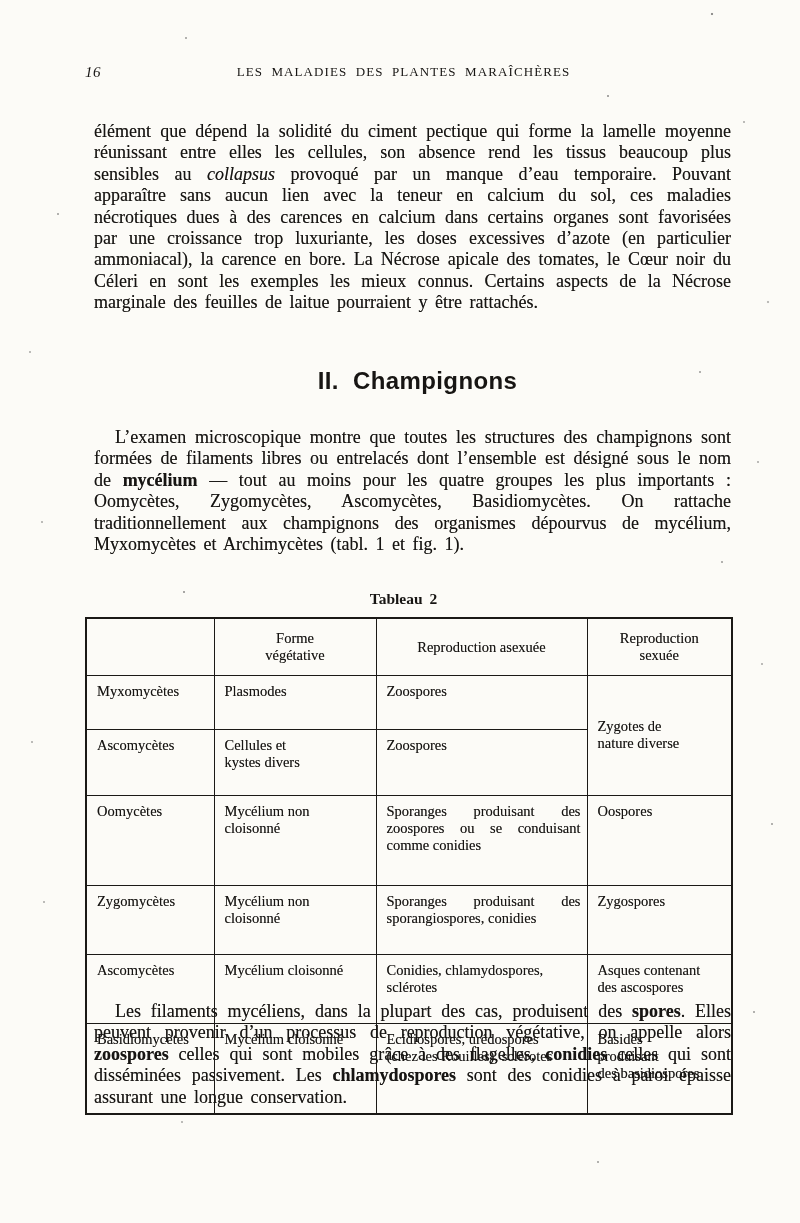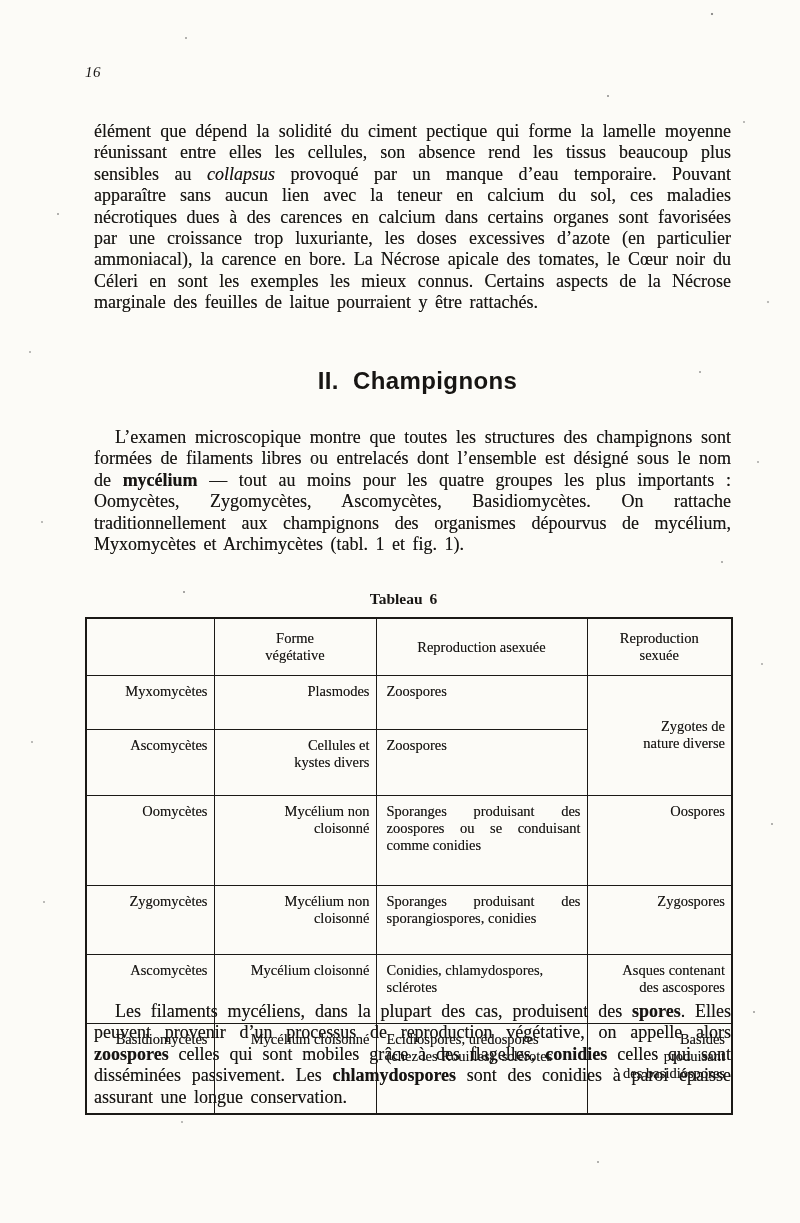--- a/index.html
+++ b/index.html
@@ -68,50 +68,51 @@
     position:absolute;left:0;top:617px;
     width:646px;border-collapse:collapse;table-layout:fixed;
     font-size:14.5px;line-height:17px;
     text-shadow:0 0 .3px rgba(23,21,19,.5);
   }
   .tbl col.c0{width:128px;} .tbl col.c1{width:162px;}
   .tbl col.c2{width:211px;} .tbl col.c3{width:145px;}
   .tbl th,.tbl td{
     border:1.6px solid #1b1916;
     padding:7px 6px 8px 10px;
-    vertical-align:top;text-align:right;
+    vertical-align:top;text-align:left;
     white-space:pre-line;overflow:hidden;
   }
   .tbl{border:2.5px solid #1b1916;}
   .tbl thead th{
     text-align:center;vertical-align:middle;font-weight:400;
     height:46px;padding:5px 4px;
   }
   .tbl td.asex{text-align:justify;}
   .tbl td.merge{vertical-align:middle;}
   tr.r0 td{height:38px;} tr.r1 td{height:50px;} tr.r2 td{height:74px;}
   tr.r3 td{height:53px;} tr.r4 td{height:53px;} tr.r5 td{height:74px;}
 </style>
 </head>
 <body>
 
 <div class="page">
   <div class="content">
 
     <header class="running-head">
       <span class="pageno">16</span>
+      <span class="rtitle">LES MALADIES DES PLANTES MARAÎCHÈRES</span>
     </header>
 
     <p class="para no-indent pos-p1"><span class="">élément que dépend la solidité du ciment pectique qui forme la lamelle moyenne réunissant entre elles les cellules, son absence rend les tissus beaucoup plus sensibles au </span><span class="i">collapsus</span><span class=""> provoqué par un manque d’eau temporaire. Pouvant apparaître sans aucun lien avec la teneur en calcium du sol, ces maladies nécrotiques dues à des carences en calcium dans certains organes sont favorisées par une croissance trop luxuriante, les doses excessives d’azote (en particulier ammoniacal), la carence en bore. La Nécrose apicale des tomates, le Cœur noir du Céleri en sont les exemples les mieux connus. Certains aspects de la Nécrose marginale des feuilles de laitue pourraient y être rattachés.</span></p>
 
     <h2 class="section-heading">II.  Champignons</h2>
 
     <p class="para pos-p2"><span class="">L’examen microscopique montre que toutes les structures des champignons sont formées de filaments libres ou entrelacés dont l’ensemble est désigné sous le nom de </span><span class="b ">mycélium</span><span class=""> — tout au moins pour les quatre groupes les plus importants : Oomycètes, Zygomycètes, Ascomycètes, Basidiomycètes. On rattache traditionnellement aux champignons des organismes dépourvus de mycélium, Myxomycètes et Archimycètes (tabl. 1 et fig. 1).</span></p>
 
-    <div class="table-caption">Tableau 6</div>
+    <div class="table-caption">Tableau 2</div>
 
     <table class="tbl">
       <colgroup>
         <col class="c0">
           <col class="c1">
           <col class="c2">
           <col class="c3">
       </colgroup>
       <thead>
         <tr>

